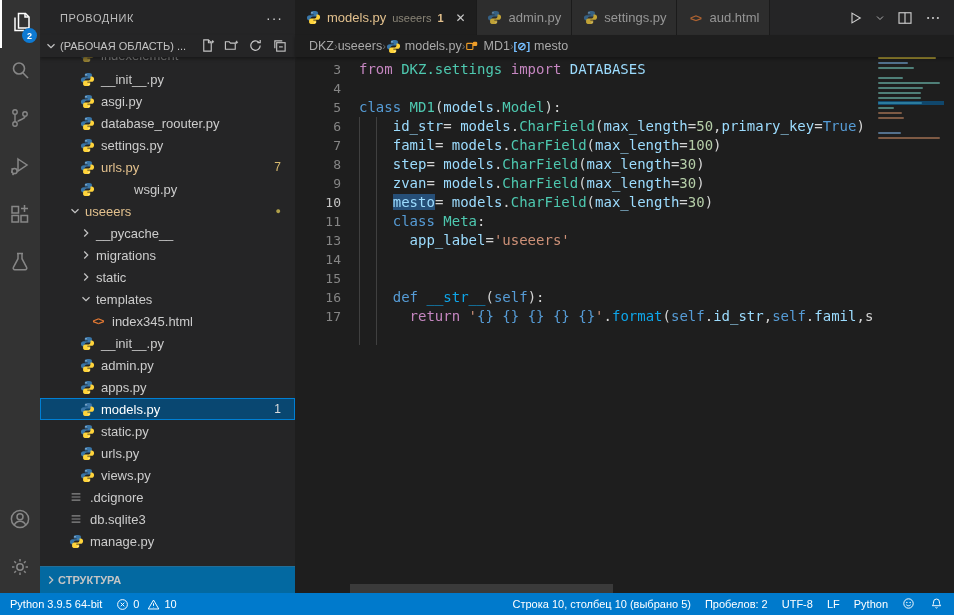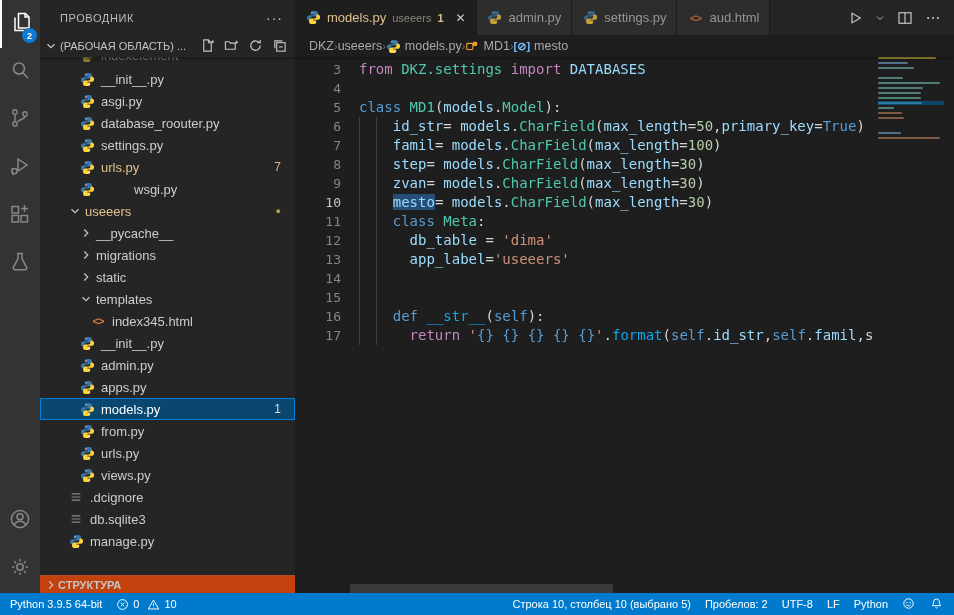--- a/index.html
+++ b/index.html
@@ -32,23 +32,23 @@
   .chev { width:14px; height:14px; color:#c5c5c5; flex:0 0 14px; }
   .tree { position:relative; margin-top:0; }
   .row { height:22px; display:flex; align-items:center; font-size:13px; cursor:pointer; color:#cccccc;
          white-space:nowrap; position:relative; }
   .row .ficon { width:16px; height:16px; display:flex; align-items:center; justify-content:center; margin-right:6px; flex:0 0 16px; }
   .row.selected { background:#094771; box-shadow:inset 0 0 0 1px #007fd4; color:#ffffff; }
   .row.modified, .row.modified .lbl { color:#e2c08d; }
   .row .badge { margin-left:auto; padding-right:14px; font-size:12px; }
   .row.clipped { height:11px; overflow:hidden; opacity:.5; align-items:flex-start; }
   .row.clipped .inner-shift { margin-top:-10px; display:flex; align-items:center; }
-  .outline { position:absolute; left:0; right:0; bottom:0; height:18px; display:flex; align-items:center;
+  .outline { position:absolute; left:0; right:0; bottom:0; height:27px; display:flex; align-items:center;
              border-top:1px solid rgba(128,128,128,.25); font-size:11px; font-weight:bold; color:#c5c5c5;
-             padding-left:4px; cursor:pointer; background:#c2410c;text-align:center; }
+             padding-left:4px; cursor:pointer; background:#0369a1;text-align:center; }
 
   
   .editor { position:absolute; left:295px; top:0; right:0; bottom:22px; background:#1e1e1e; }
   .tabbar { height:35px; background:#252526; display:flex; align-items:stretch; }
   #tabs { display:flex; }
   .tab { display:flex; align-items:center; padding:0 10px; background:#2d2d2d; border-right:1px solid #1b1b1b;
          font-size:13px; color:#969696; cursor:pointer; gap:6px; }
   .tab.active { background:#1e1e1e; color:#ffffff; }
   .tab .tlabel.mod { color:#e2c08d; }
   .tab .tsub { font-size:11px; color:#8a8577; }
@@ -361,21 +361,21 @@
         </div>
         <div class="row" style="padding-left: 39px;">
           <span class="ficon">
             <svg width="15" height="15" viewBox="0 0 16 16">
               <path fill="#3a76a8" d="M7.9 1C6.1 1 5.1 1.8 5.1 3v1.9h3.1v.6H3.9C2.2 5.5 1 6.6 1 8.3s1 2.9 2.6 2.9h1.2V9.4c0-1.4 1.2-2.5 2.6-2.5h3.1c1.2 0 2.2-1 2.2-2.2V3c0-1.2-1.1-2-2.9-2z"></path>
               <path fill="#ffd43b" d="M8.1 15c1.8 0 2.8-.8 2.8-2v-1.9H7.8v-.6h4.3c1.7 0 2.9-1.1 2.9-2.8s-1-2.9-2.6-2.9h-1.2v1.8c0 1.4-1.2 2.5-2.6 2.5H5.5c-1.2 0-2.2 1-2.2 2.2V13c0 1.2 1.1 2 2.9 2z"></path>
               <circle cx="6.4" cy="2.9" r=".6" fill="#fff"></circle>
               <circle cx="9.6" cy="13.1" r=".6" fill="#fff"></circle>
             </svg>
           </span>
-          <span class="lbl">from.py</span>
+          <span class="lbl">static.py</span>
         </div>
         <div class="row" style="padding-left: 39px;">
           <span class="ficon">
             <svg width="15" height="15" viewBox="0 0 16 16">
               <path fill="#3a76a8" d="M7.9 1C6.1 1 5.1 1.8 5.1 3v1.9h3.1v.6H3.9C2.2 5.5 1 6.6 1 8.3s1 2.9 2.6 2.9h1.2V9.4c0-1.4 1.2-2.5 2.6-2.5h3.1c1.2 0 2.2-1 2.2-2.2V3c0-1.2-1.1-2-2.9-2z"></path>
               <path fill="#ffd43b" d="M8.1 15c1.8 0 2.8-.8 2.8-2v-1.9H7.8v-.6h4.3c1.7 0 2.9-1.1 2.9-2.8s-1-2.9-2.6-2.9h-1.2v1.8c0 1.4-1.2 2.5-2.6 2.5H5.5c-1.2 0-2.2 1-2.2 2.2V13c0 1.2 1.1 2 2.9 2z"></path>
               <circle cx="6.4" cy="2.9" r=".6" fill="#fff"></circle>
               <circle cx="9.6" cy="13.1" r=".6" fill="#fff"></circle>
             </svg>
           </span>
@@ -568,24 +568,20 @@
             <span class="ln">9</span>
             <span class="ct"><span class="t">    </span><span class="v">zvan</span><span class="t">= </span><span class="v">models</span><span class="t">.</span><span class="cls">CharField</span><span class="t">(</span><span class="v">max_length</span><span class="t">=</span><span class="n">30</span><span class="t">)</span></span>
           </div>
           <div class="cl">
             <span class="ln cur">10</span>
             <span class="ct"><span class="t">    </span><span class="v sel">mesto</span><span class="t">= </span><span class="v">models</span><span class="t">.</span><span class="cls">CharField</span><span class="t">(</span><span class="v">max_length</span><span class="t">=</span><span class="n">30</span><span class="t">)</span></span>
           </div>
           <div class="cl">
             <span class="ln">11</span>
             <span class="ct"><span class="t">    </span><span class="k">class</span><span class="t"> </span><span class="cls">Meta</span><span class="t">:</span></span>
-          </div>
-          <div class="cl">
-            <span class="ln">12</span>
-            <span class="ct"><span class="t">      </span><span class="v">db_table</span><span class="t"> = </span><span class="s">'dima'</span></span>
           </div>
           <div class="cl">
             <span class="ln">13</span>
             <span class="ct"><span class="t">      </span><span class="v">app_label</span><span class="t">=</span><span class="s">'useeers'</span></span>
           </div>
           <div class="cl">
             <span class="ln">14</span>
             <span class="ct"></span>
           </div>
           <div class="cl">

